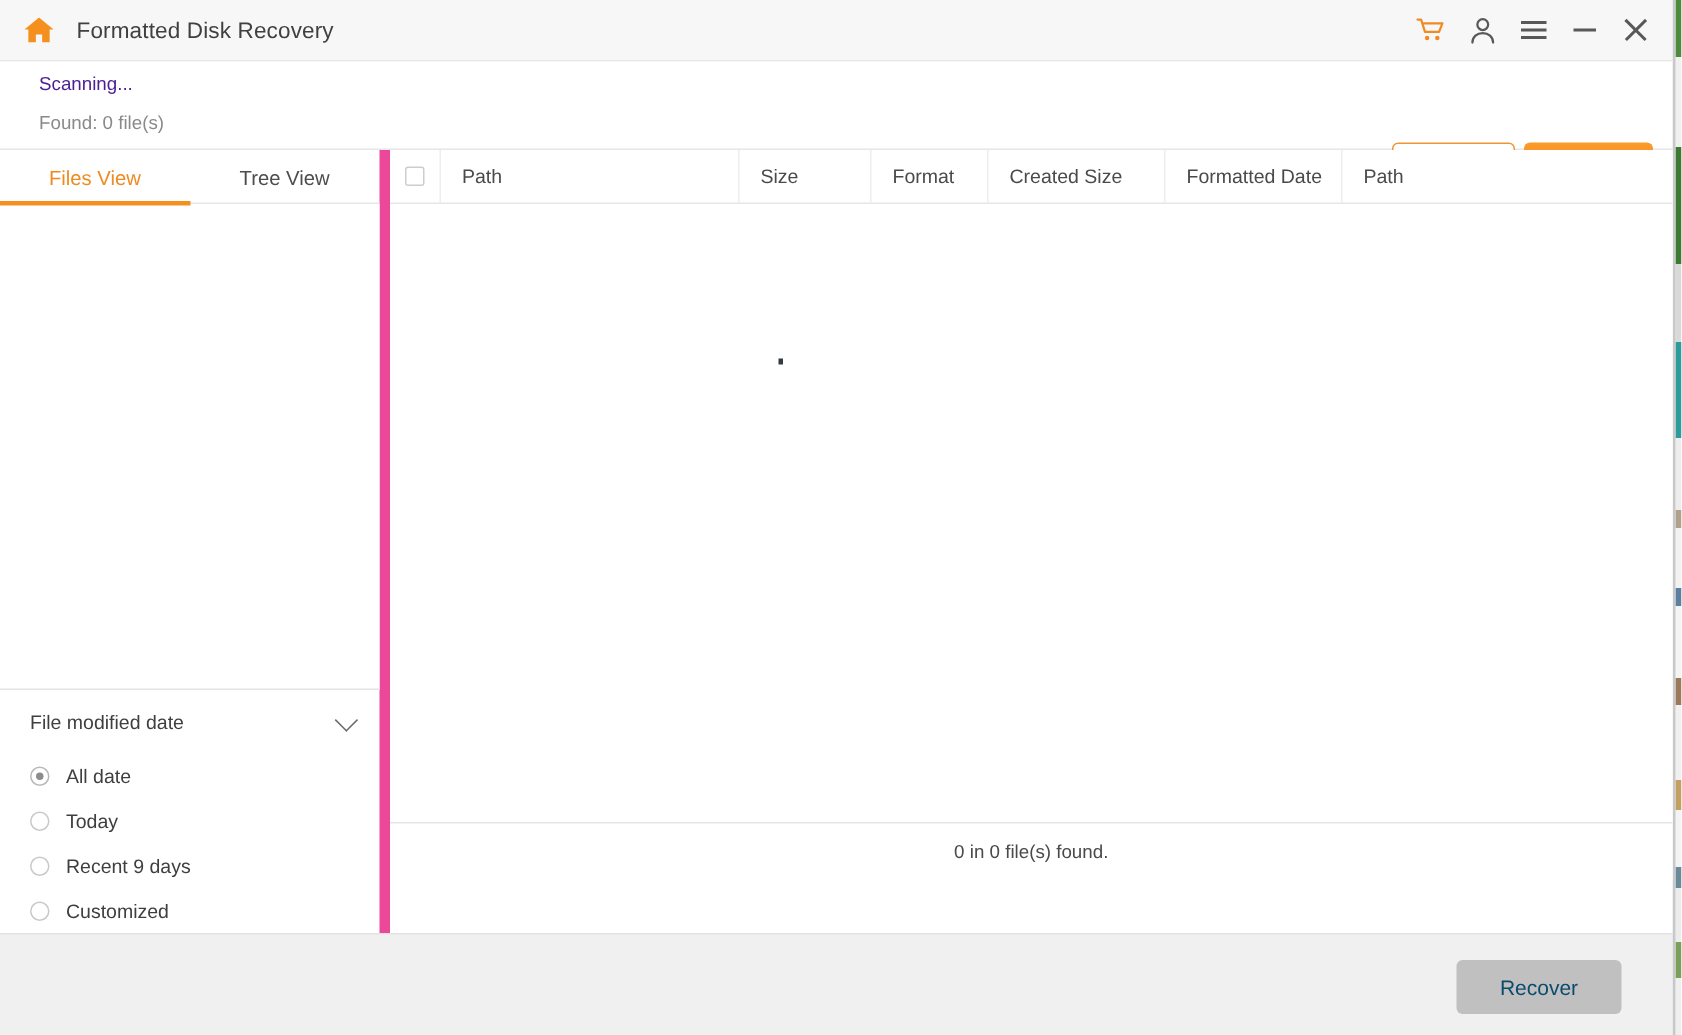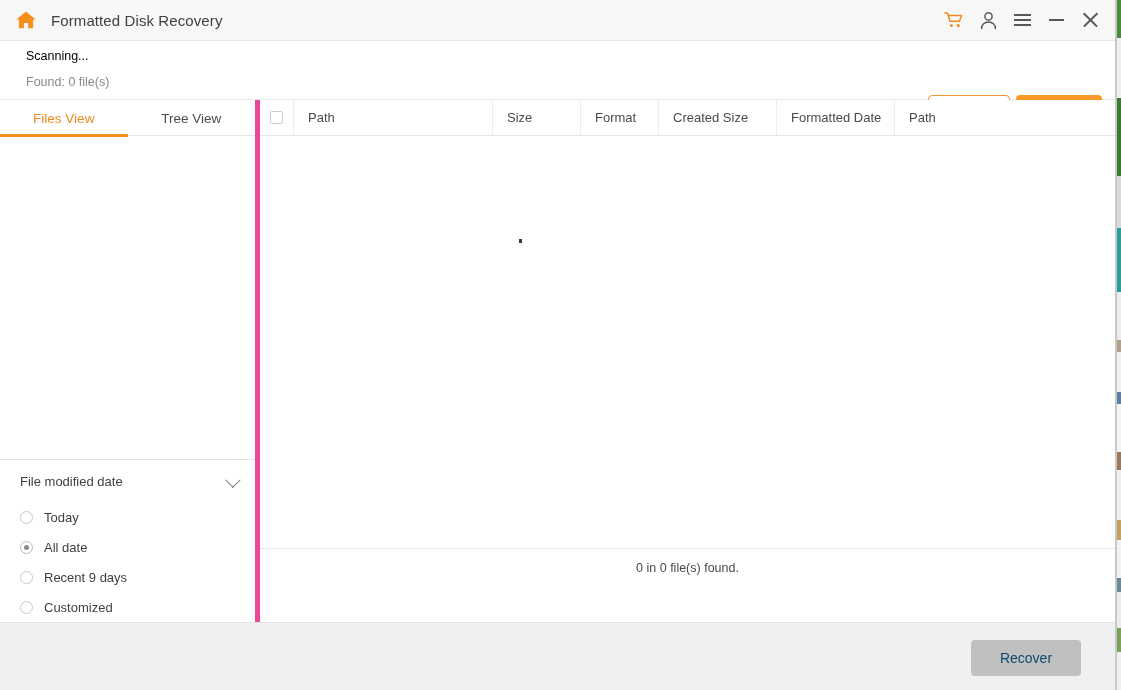--- a/index.html
+++ b/index.html
@@ -86,21 +86,21 @@
 
   
   .scanbar {
     position: absolute; left: 0; top: 41px;
     width: 1115px; height: 59px;
     background: #ffffff;
     border-bottom: 1px solid #e6e6e6;
   }
   .scan-text {
     position: absolute; left: 26px; top: 8px;
-    font-size: 12.5px; color: #000000;
+    font-size: 12.5px; color: #4c1d95;
   }
   .scan-found {
     position: absolute; left: 26px; top: 34px;
     font-size: 12.5px; color: #8a8a8a;
   }
   .progress-track {
     position: absolute; left: 205px; top: 66px;
     width: 540px; height: 7px;
     background: #cfcfcf; border-radius: 4px;
   }
@@ -128,21 +128,21 @@
     color: #ffffff; font-size: 13px; font-family: inherit;
     display: flex; align-items: center; justify-content: center;
     cursor: pointer;
   }
 
   
   .sidebar {
     position: absolute; left: 0; top: 100px;
     width: 260px; height: 522px;
     background: #ffffff;
-    border-right: 5px solid #ec4899;
+    border-right: 7px solid #ec4899;
   }
   .tabs {
     position: relative; height: 36px;
     display: flex;
     border-bottom: 1px solid #e6e6e6;
   }
   .tab {
     flex: 1 1 0; height: 36px;
     display: flex; align-items: center; justify-content: center;
     font-size: 13.5px; color: #4d4d4d;
@@ -372,26 +372,26 @@
 
     <div class="sidebar-mid"></div>
 
     <div class="filter-panel">
       <div class="filter-head">
         <span class="filter-title">File modified date</span>
         <span class="chev"></span>
       </div>
 
       <div class="radio-row">
+        <span class="radio sel"></span>
+        <span class="radio-label">All date</span>
+      </div>
+      <div class="radio-row">
         <span class="radio"></span>
         <span class="radio-label">Today</span>
-      </div>
-      <div class="radio-row">
-        <span class="radio sel"></span>
-        <span class="radio-label">All date</span>
       </div>
       <div class="radio-row">
         <span class="radio"></span>
         <span class="radio-label">Recent 9 days</span>
       </div>
       <div class="radio-row">
         <span class="radio"></span>
         <span class="radio-label">Customized</span>
       </div>
     </div>

